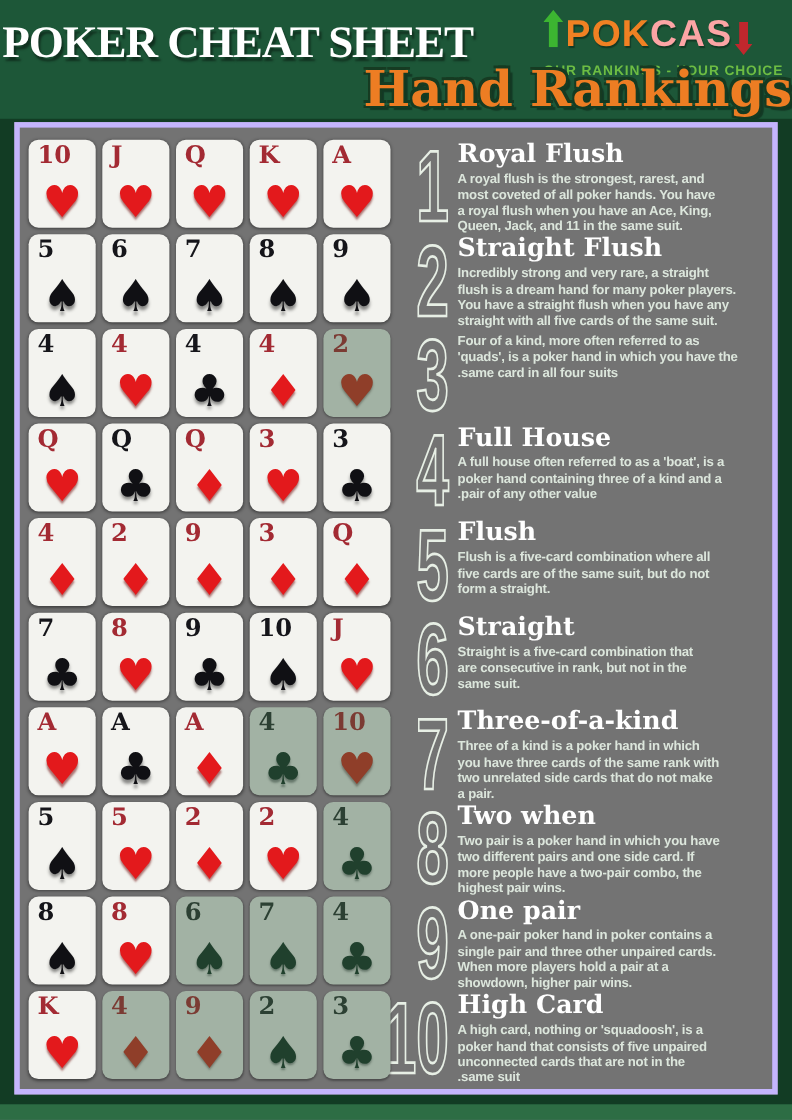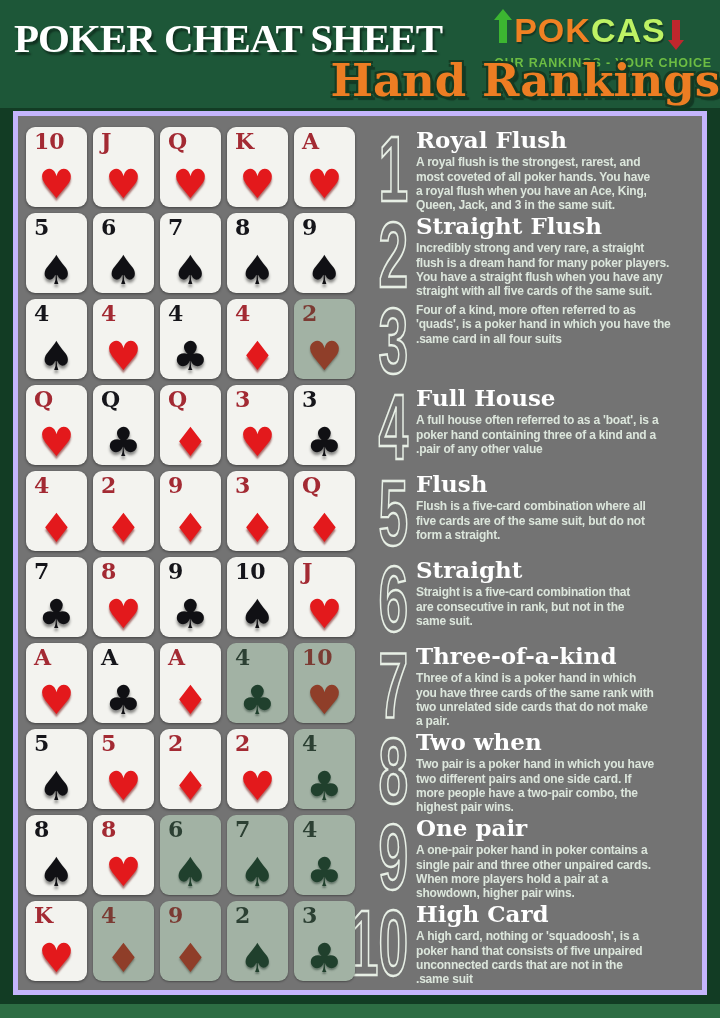--- a/index.html
+++ b/index.html
@@ -4,32 +4,32 @@
 <style>
   * { margin:0; padding:0; box-sizing:border-box; }
   html,body { width:720px; }
   body { font-family:"Liberation Sans", sans-serif; }
 
   .poster { position:relative; width:720px; height:1018px; background:#1d5738; overflow:hidden; }
 
   
   .header { position:relative; height:108px; background:#1d5738; }
   .poker-title {
-    position:absolute; left:14px; top:14px;
+    position:absolute; left:2px; top:14px;
     font-family:"Liberation Serif", serif; font-weight:bold;
     font-size:41px; letter-spacing:-1px; color:#ffffff;
     text-shadow:2px 3px 2px rgba(0,0,0,0.45);
     white-space:nowrap;
   }
   .brand { position:absolute; right:8px; top:6px; text-align:center; }
   .brand-row { display:flex; align-items:center; }
   .brand-word { font-weight:bold; font-size:34px; line-height:1; letter-spacing:1px;
     font-family:"Liberation Sans", sans-serif; text-shadow:1px 2px 1px rgba(0,0,0,0.35); }
   .brand-pok { color:#f08123; }
-  .brand-cas { color:#bef264; }
+  .brand-cas { color:#fca5a5; }
   .arrow-svg { display:block; }
   .arrow-up { margin:-4px 2px 0 0; }
   .arrow-down { margin:14px 0 0 2px; }
   .brand-tagline { margin-top:2px; color:#6dbd43; font-weight:bold; font-size:12.5px; letter-spacing:0.8px; white-space:nowrap; }
   .subtitle {
     position:absolute; top:54px; left:0; width:100%; text-align:right; padding-left:52px;
     font-family:"DejaVu Serif", serif; font-weight:bold; font-size:45px; color:#ed7d23;
     text-shadow:-2px -2px 0 #163b22, 2px -2px 0 #163b22, -2px 2px 0 #163b22, 2px 2px 0 #163b22, 4px 4px 1px rgba(0,0,0,0.35);
   }
 
@@ -126,21 +126,21 @@
       <div class="num">
         <svg width="48" height="76" viewBox="0 0 48 76">
           <text x="83" y="70" text-anchor="end" transform="scale(0.58 1)" font-family="Liberation Sans, sans-serif" font-weight="bold" font-size="92" fill="none" stroke="#e7efe5" stroke-width="2.4">1</text>
         </svg>
       </div>
       <div class="txt">
         <div class="hand-name">Royal Flush</div>
         <div class="hand-desc">A royal flush is the strongest, rarest, and
 most coveted of all poker hands. You have
 a royal flush when you have an Ace, King,
-Queen, Jack, and 3 in the same suit.</div>
+Queen, Jack, and 11 in the same suit.</div>
       </div>
     </div>
   </div>
 
   <div class="row">
     <div class="hand">
             <div class="card">
               <div class="rank black">5</div>
               <div class="suit black">♠</div>
             </div>

